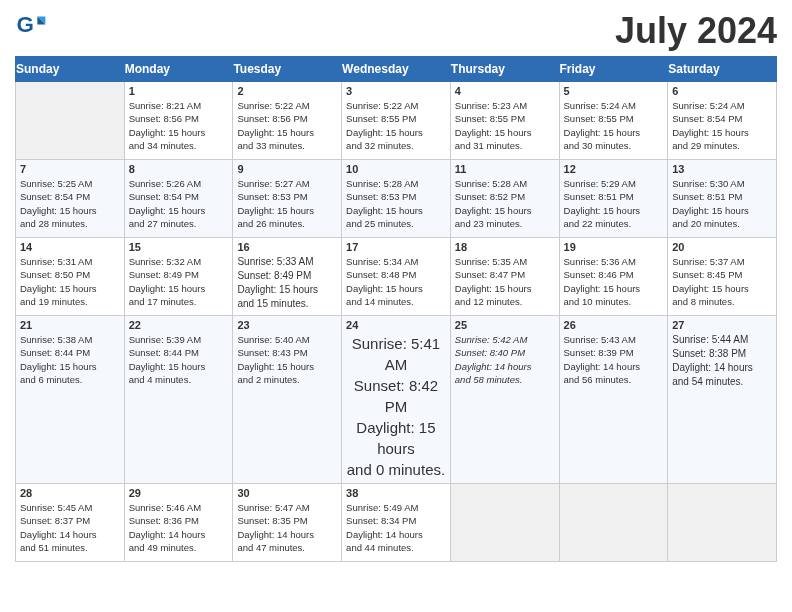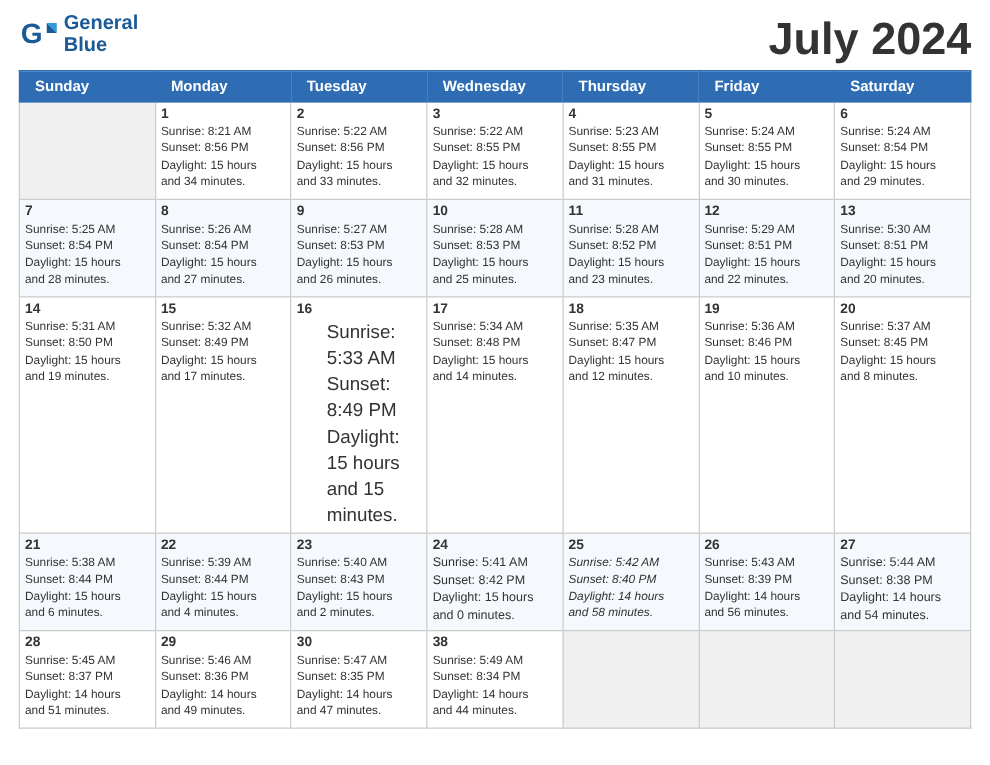--- a/index.html
+++ b/index.html
@@ -42,21 +42,21 @@
       color: #555;
     }
     table {
       width: 100%;
       border-collapse: collapse;
     }
     th {
       background-color: #2e6db4;
       color: #fff;
       font-size: 12px;
-      padding: 5px 12px;
+      padding: 5px 0;
       text-align: left;
       border: 1px solid #2e6db4;
     }
     td {
       border: 1px solid #ccc;
       vertical-align: top;
       padding: 3px 4px;
       font-size: 9.5px;
       color: #333;
       height: 78px;
@@ -89,24 +89,20 @@
 <body>
 
 <div class="container">
   <div class="header-row">
     <div class="logo">
       <svg class="logo-icon" viewBox="0 0 40 40">
         <text x="2" y="28" font-size="28" fill="#1a5a96" font-weight="bold" font-family="Arial">G</text>
         <polygon points="28,8 38,8 38,18" fill="#2e9bdb"></polygon>
         <polygon points="28,8 38,18 28,18" fill="#1a5a96"></polygon>
       </svg>
-      <div>
-        <div style="font-size:16px;font-weight:bold;color:#1a5a96;line-height:1.1;">General</div>
-        <div style="font-size:16px;font-weight:bold;color:#1a5a96;line-height:1.1;">Blue</div>
-      </div>
     </div>
     <div class="title-block">
       <div class="month-title">July 2024</div>
     </div>
   </div>
 
   <table>
     <thead>
       <tr>
       <th>Sunday</th>
@@ -225,21 +221,21 @@
           </td>
           <td>
             <span class="day-num">15</span>
             <div class="day-info" style="white-space: pre-line; font-size: 9.5px; line-height: 1.4;">Sunrise: 5:32 AM
 Sunset: 8:49 PM
 Daylight: 15 hours
 and 17 minutes.</div>
           </td>
           <td>
             <span class="day-num">16</span>
-            <div class="day-info" style="white-space: pre-line; font-size: 15px; line-height: 1.4; margin-left: 24px;">Sunrise: 5:33 AM
+            <div class="day-info" style="white-space: pre-line; font-size: 10px; line-height: 1.4;">Sunrise: 5:33 AM
 Sunset: 8:49 PM
 Daylight: 15 hours
 and 15 minutes.</div>
           </td>
           <td>
             <span class="day-num">17</span>
             <div class="day-info" style="white-space: pre-line; font-size: 9.5px; line-height: 1.4;">Sunrise: 5:34 AM
 Sunset: 8:48 PM
 Daylight: 15 hours
 and 14 minutes.</div>
@@ -283,21 +279,21 @@
           </td>
           <td>
             <span class="day-num">23</span>
             <div class="day-info" style="white-space: pre-line; font-size: 9.5px; line-height: 1.4;">Sunrise: 5:40 AM
 Sunset: 8:43 PM
 Daylight: 15 hours
 and 2 minutes.</div>
           </td>
           <td>
             <span class="day-num">24</span>
-            <div class="day-info" style="white-space: pre-line; font-size: 10px; line-height: 1.4;">Sunrise: 5:41 AM
+            <div class="day-info" style="white-space: pre-line; font-size: 15px; line-height: 1.4; text-align: center;">Sunrise: 5:41 AM
 Sunset: 8:42 PM
 Daylight: 15 hours
 and 0 minutes.</div>
           </td>
           <td>
             <span class="day-num">25</span>
             <div class="day-info" style="white-space: pre-line; font-size: 9.5px; line-height: 1.4; font-style: italic;">Sunrise: 5:42 AM
 Sunset: 8:40 PM
 Daylight: 14 hours
 and 58 minutes.</div>

